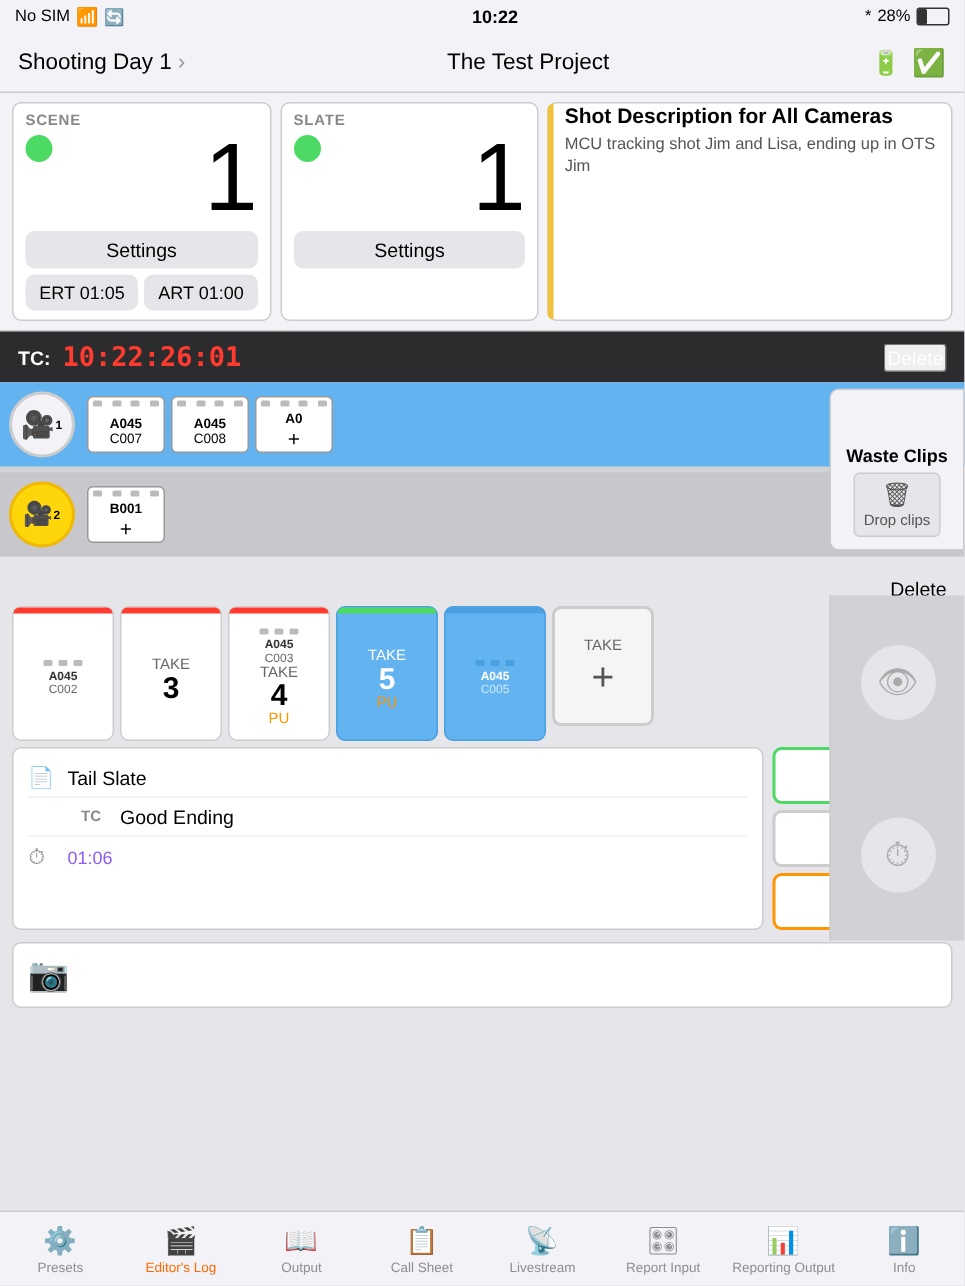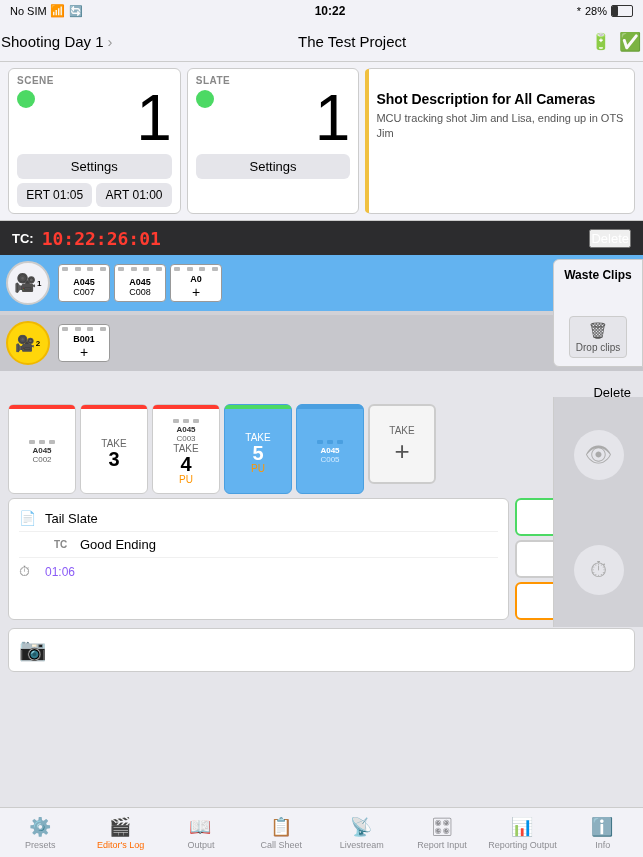--- a/index.html
+++ b/index.html
@@ -25,21 +25,21 @@
     .status-left { display: flex; align-items: center; gap: 4px; }
     .status-center { font-size: 12px; font-weight: 600; }
     .status-right { display: flex; align-items: center; gap: 4px; font-size: 11px; }
 
     
     .header {
       background: #f2f2f7;
       display: flex;
       justify-content: space-between;
       align-items: center;
-      padding: 6px 1px;
+      padding: 6px 12px;
       border-bottom: 1px solid #ccc;
       height: 40px;
     }
     .header-left { display: flex; align-items: center; font-size: 15px; color: #000; font-weight: 400; }
     .header-left .chevron { color: #999; margin-left: 4px; }
     .header-center { font-size: 15px; color: #000; font-weight: 400; }
     .header-right { display: flex; align-items: center; gap: 8px; }
     .cloud-icon { color: #4cd964; font-size: 18px; }
 
     
@@ -107,21 +107,21 @@
       color: #000;
       cursor: pointer;
     }
 
     
     .shot-description {
       flex: 1.6;
       background: #fff;
       border: 1px solid #ccc;
       border-radius: 6px;
-      padding: 22px 10px;
+      padding: 0 10px;
       position: relative;
     }
     .shot-description::before {
       content: '';
       position: absolute;
       left: -1px; top: 0; bottom: 0;
       width: 4px;
       background: #f0c040;
       border-radius: 6px 0 0 6px;
     }
@@ -499,21 +499,21 @@
             <div class="film-hole"></div>
             <div class="film-hole"></div>
           </div>
         <div style="font-size:9px;font-weight:600;margin-top:8px;">B001</div>
         <div style="font-size:14px;">+</div>
       </div>
     </div>
     <div class="track-menu">≡</div>
   </div>
 
-  <div class="waste-clips-panel" style="top:4px;right:0;height:108px;justify-content:space-between;">
+  <div class="waste-clips-panel" style="top:4px;right:0;height:108px;justify-content:flex-end;">
     <div class="waste-clips-label">Waste Clips</div>
     <button class="drop-clips-btn">
       <span style="font-size:16px;">🗑</span>
       <span>Drop clips</span>
     </button>
   </div>
 </div>
 
 <div style="height:6px;background:#e5e5ea;"></div>
 

